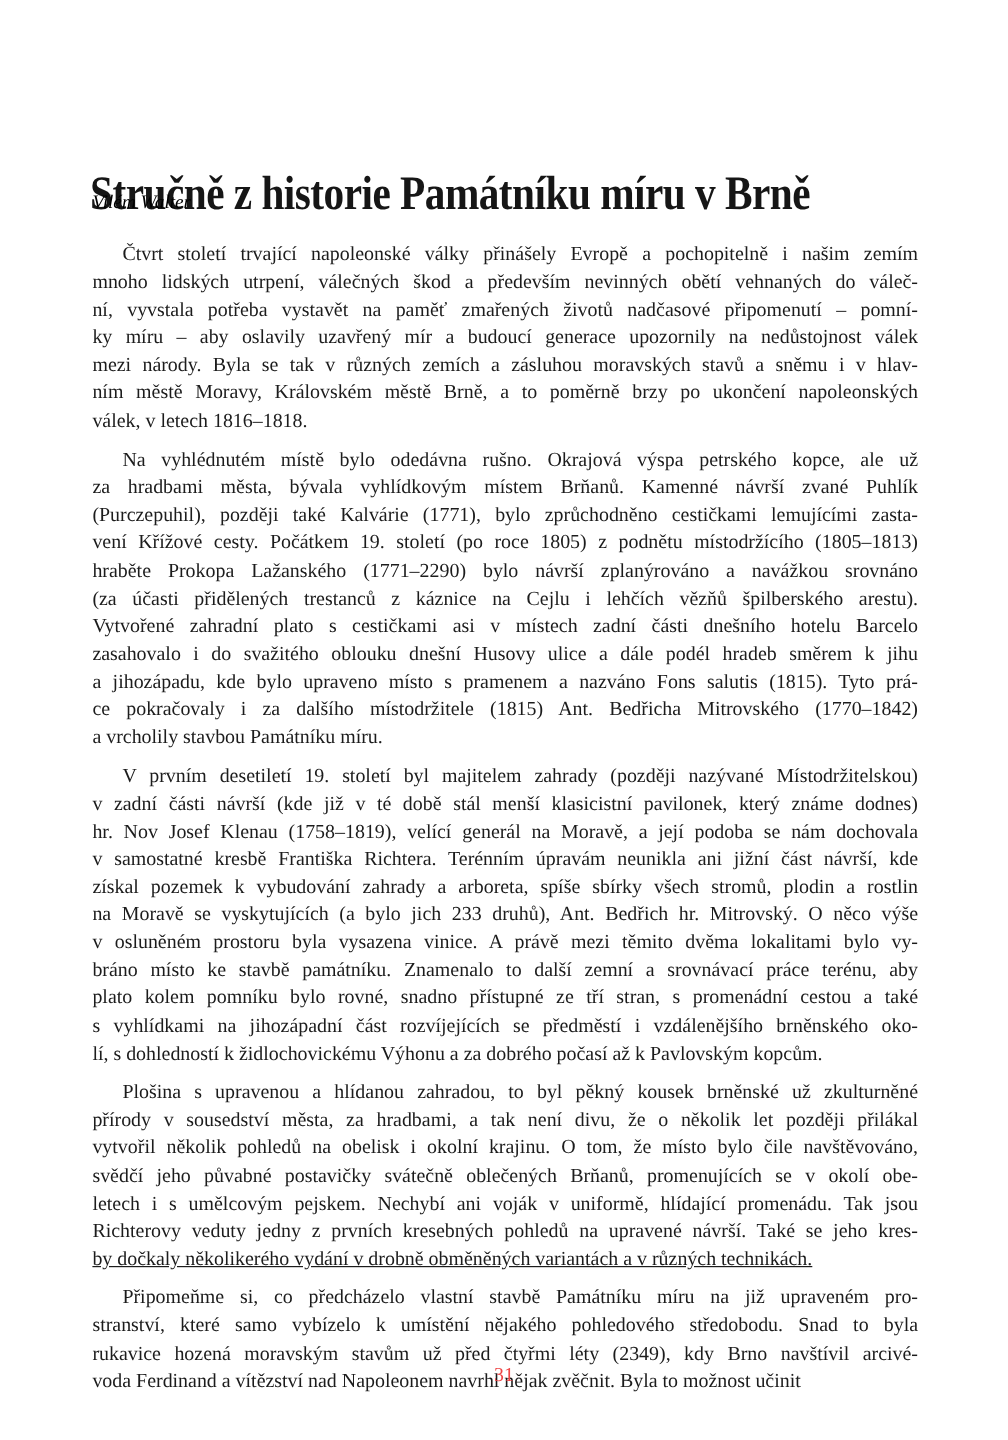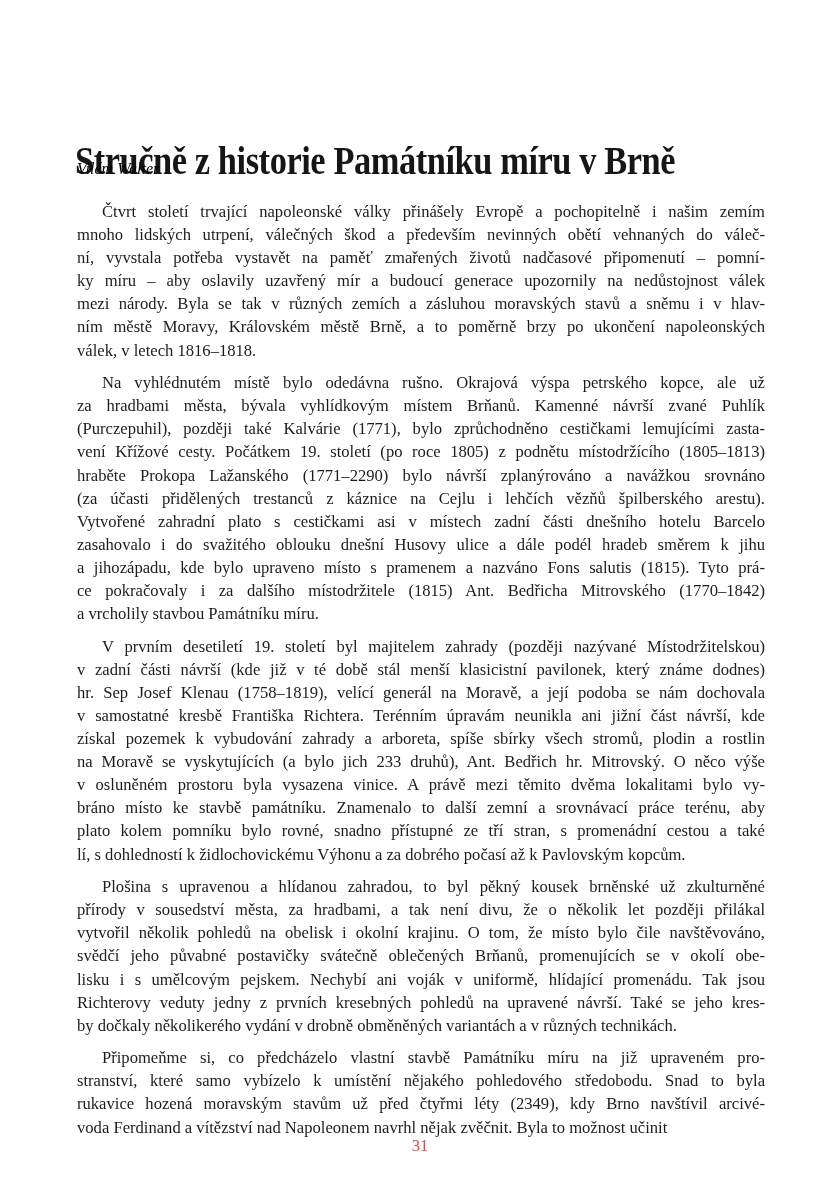--- a/index.html
+++ b/index.html
@@ -106,37 +106,38 @@
         <span class="line" style="display: block; width: 688px; text-align: justify; text-align-last: justify;">(za účasti přidělených trestanců z káznice na Cejlu i lehčích vězňů špilberského arestu).</span>
         <span class="line" style="display: block; width: 688px; text-align: justify; text-align-last: justify;">Vytvořené zahradní plato s cestičkami asi v místech zadní části dnešního hotelu Barcelo</span>
         <span class="line" style="display: block; width: 688px; text-align: justify; text-align-last: justify;">zasahovalo i do svažitého oblouku dnešní Husovy ulice a dále podél hradeb směrem k jihu</span>
         <span class="line" style="display: block; width: 688px; text-align: justify; text-align-last: justify;">a jihozápadu, kde bylo upraveno místo s pramenem a nazváno Fons salutis (1815). Tyto prá-</span>
         <span class="line" style="display: block; width: 688px; text-align: justify; text-align-last: justify;">ce pokračovaly i za dalšího místodržitele (1815) Ant. Bedřicha Mitrovského (1770–1842)</span>
         <span class="line last" style="display: block; width: 688px; text-align: justify; text-align-last: left;">a vrcholily stavbou Památníku míru.</span>
       </div>
       <div class="para">
         <span class="line first" style="display: block; width: 688px; text-align: justify; text-align-last: justify;">V prvním desetiletí 19. století byl majitelem zahrady (později nazývané Místodržitelskou)</span>
         <span class="line" style="display: block; width: 688px; text-align: justify; text-align-last: justify;">v zadní části návrší (kde již v té době stál menší klasicistní pavilonek, který známe dodnes)</span>
-        <span class="line" style="display: block; width: 688px; text-align: justify; text-align-last: justify;">hr. Sep Josef Klenau (1758–1819), velící generál na Moravě, a její podoba se nám dochovala</span>
+        <span class="line" style="display: block; width: 688px; text-align: justify; text-align-last: justify;">hr. Nov Josef Klenau (1758–1819), velící generál na Moravě, a její podoba se nám dochovala</span>
         <span class="line" style="display: block; width: 688px; text-align: justify; text-align-last: justify;">v samostatné kresbě Františka Richtera. Terénním úpravám neunikla ani jižní část návrší, kde</span>
         <span class="line" style="display: block; width: 688px; text-align: justify; text-align-last: justify;">získal pozemek k vybudování zahrady a arboreta, spíše sbírky všech stromů, plodin a rostlin</span>
         <span class="line" style="display: block; width: 688px; text-align: justify; text-align-last: justify;">na Moravě se vyskytujících (a bylo jich 233 druhů), Ant. Bedřich hr. Mitrovský. O něco výše</span>
         <span class="line" style="display: block; width: 688px; text-align: justify; text-align-last: justify;">v osluněném prostoru byla vysazena vinice. A právě mezi těmito dvěma lokalitami bylo vy-</span>
         <span class="line" style="display: block; width: 688px; text-align: justify; text-align-last: justify;">bráno místo ke stavbě památníku. Znamenalo to další zemní a srovnávací práce terénu, aby</span>
         <span class="line" style="display: block; width: 688px; text-align: justify; text-align-last: justify;">plato kolem pomníku bylo rovné, snadno přístupné ze tří stran, s promenádní cestou a také</span>
+        <span class="line" style="display: block; width: 688px; text-align: justify; text-align-last: justify;">s vyhlídkami na jihozápadní část rozvíjejících se předměstí i vzdálenějšího brněnského oko-</span>
         <span class="line last" style="display: block; width: 688px; text-align: justify; text-align-last: left;">lí, s dohledností k židlochovickému Výhonu a za dobrého počasí až k Pavlovským kopcům.</span>
       </div>
       <div class="para">
         <span class="line first" style="display: block; width: 688px; text-align: justify; text-align-last: justify;">Plošina s upravenou a hlídanou zahradou, to byl pěkný kousek brněnské už zkulturněné</span>
         <span class="line" style="display: block; width: 688px; text-align: justify; text-align-last: justify;">přírody v sousedství města, za hradbami, a tak není divu, že o několik let později přilákal</span>
         <span class="line" style="display: block; width: 688px; text-align: justify; text-align-last: justify;">vytvořil několik pohledů na obelisk i okolní krajinu. O tom, že místo bylo čile navštěvováno,</span>
         <span class="line" style="display: block; width: 688px; text-align: justify; text-align-last: justify;">svědčí jeho půvabné postavičky svátečně oblečených Brňanů, promenujících se v okolí obe-</span>
-        <span class="line" style="display: block; width: 688px; text-align: justify; text-align-last: justify;">lisku i s umělcovým pejskem. Nechybí ani voják v uniformě, hlídající promenádu. Tak jsou</span>
+        <span class="line" style="display: block; width: 688px; text-align: justify; text-align-last: justify;">letech i s umělcovým pejskem. Nechybí ani voják v uniformě, hlídající promenádu. Tak jsou</span>
         <span class="line" style="display: block; width: 688px; text-align: justify; text-align-last: justify;">Richterovy veduty jedny z prvních kresebných pohledů na upravené návrší. Také se jeho kres-</span>
-        <span class="line last" style="display: block; width: 688px; text-align: justify; text-align-last: left;">by dočkaly několikerého vydání v drobně obměněných variantách a v různých technikách.</span>
+        <span class="line last" style="display: block; width: 688px; text-align: justify; text-align-last: left; text-decoration: underline;">by dočkaly několikerého vydání v drobně obměněných variantách a v různých technikách.</span>
       </div>
       <div class="para">
         <span class="line first" style="display: block; width: 688px; text-align: justify; text-align-last: justify;">Připomeňme si, co předcházelo vlastní stavbě Památníku míru na již upraveném pro-</span>
         <span class="line" style="display: block; width: 688px; text-align: justify; text-align-last: justify;">stranství, které samo vybízelo k umístění nějakého pohledového středobodu. Snad to byla</span>
         <span class="line" style="display: block; width: 688px; text-align: justify; text-align-last: justify;">rukavice hozená moravským stavům už před čtyřmi léty (2349), kdy Brno navštívil arcivé-</span>
         <span class="line last" style="display: block; width: 688px; text-align: justify; text-align-last: left;">voda Ferdinand a vítězství nad Napoleonem navrhl nějak zvěčnit. Byla to možnost učinit</span>
       </div>
     </div>
 
   <div class="page-number">31</div>

